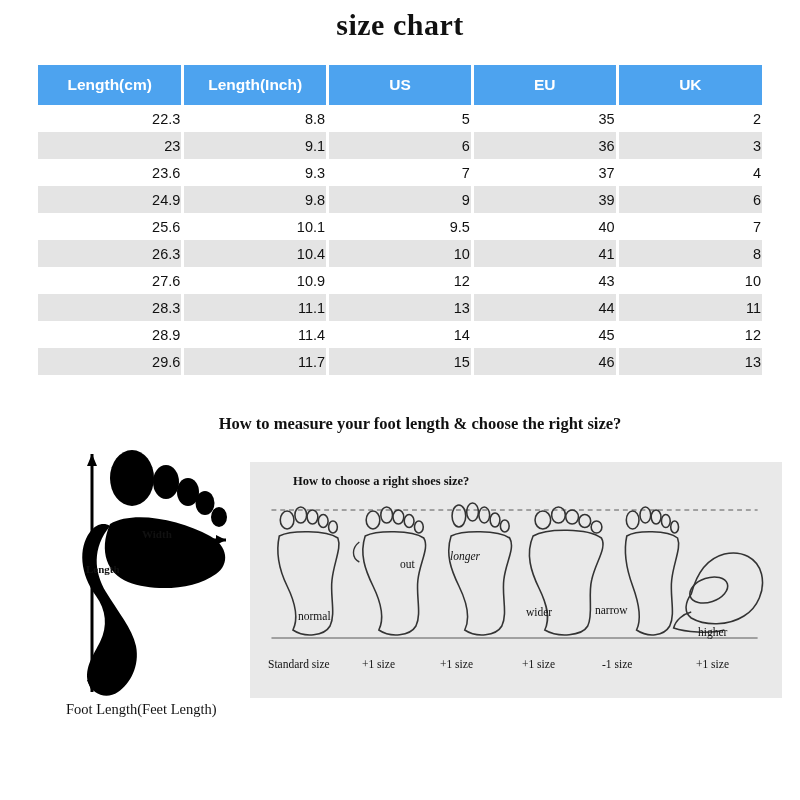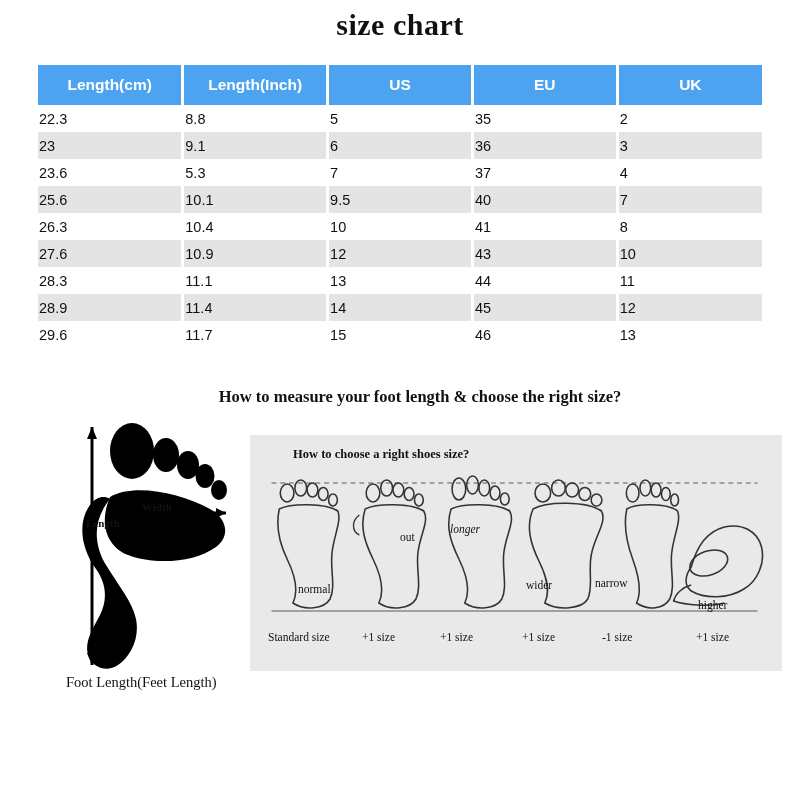--- a/index.html
+++ b/index.html
@@ -50,21 +50,21 @@
     font-size: 15.5px;
     font-weight: bold;
     height: 38px;
     text-align: center;
     border-right: 3px solid #ffffff;
     font-family: "Liberation Sans", sans-serif;
   }
   table.size-table th:last-child { border-right: none; }
 
   table.size-table td {
-    text-align: left;
+    text-align: right;
     font-size: 14.5px;
     height: 25px;
     border-right: 3px solid #ffffff;
     color: #111;
   }
   table.size-table td:last-child { border-right: none; }
 
   table.size-table tbody tr:nth-child(odd) td  { background: #ffffff; }
   table.size-table tbody tr:nth-child(even) td { background: #e4e4e4; }
 
@@ -108,21 +108,21 @@
     position: absolute;
     left: 128px;
     top: 88px;
     font-size: 11px;
     font-family: "Liberation Serif", serif;
     font-weight: bold;
   }
   .lbl-length {
     position: absolute;
     left: 72px;
-    top: 104px;
+    top: 123px;
     font-size: 11px;
     font-family: "Liberation Serif", serif;
     font-weight: bold;
   }
 
   .shoe-guide {
     flex: 1 1 auto;
     background: #e9e9e9;
     height: 236px;
     position: relative;
@@ -180,24 +180,31 @@
         </tr>
         <tr>
           <td>23</td>
           <td>9.1</td>
           <td>6</td>
           <td>36</td>
           <td>3</td>
         </tr>
         <tr>
           <td>23.6</td>
-          <td>5.3</td>
+          <td>9.3</td>
           <td>7</td>
           <td>37</td>
           <td>4</td>
+        </tr>
+        <tr>
+          <td>24.9</td>
+          <td>9.8</td>
+          <td>9</td>
+          <td>39</td>
+          <td>6</td>
         </tr>
         <tr>
           <td>25.6</td>
           <td>10.1</td>
           <td>9.5</td>
           <td>40</td>
           <td>7</td>
         </tr>
         <tr>
           <td>26.3</td>

